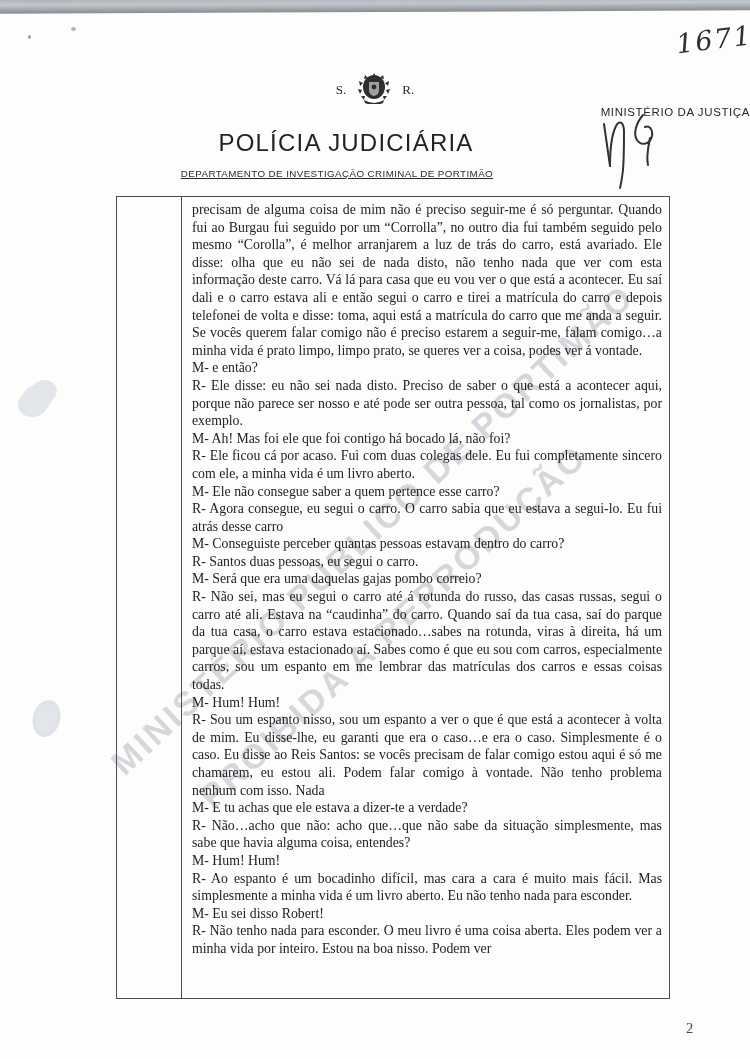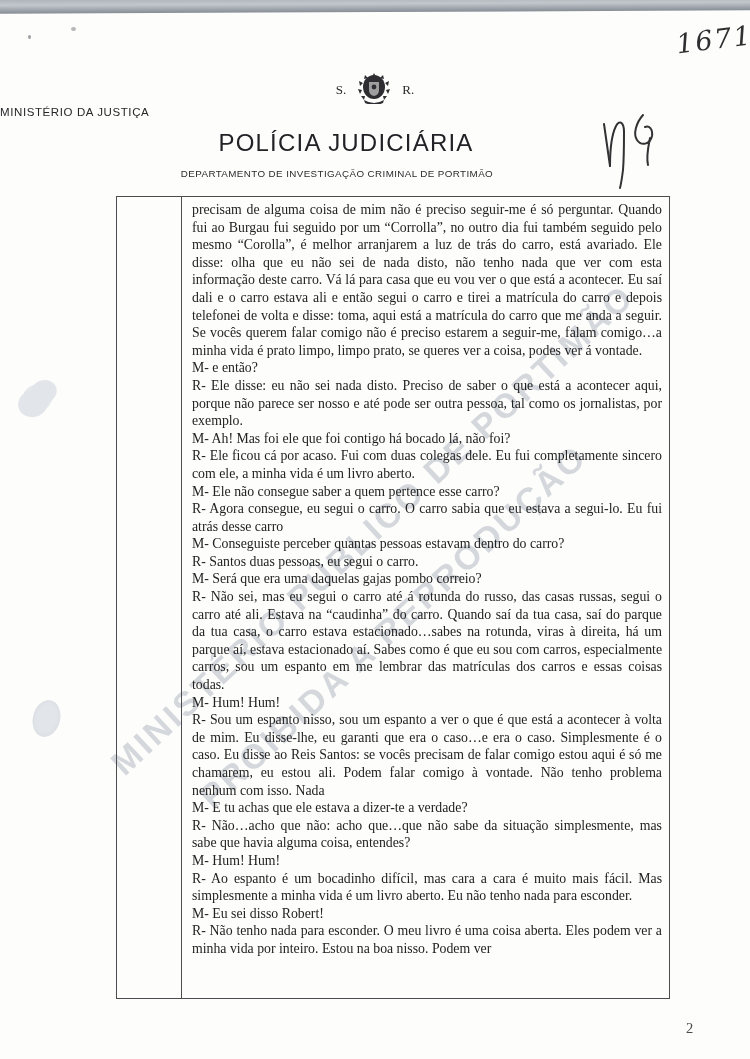--- a/index.html
+++ b/index.html
@@ -29,33 +29,33 @@
   }
   
   .scribble{position:absolute;left:597px;top:112px;}
   
   .crest-row{
     position:absolute;left:0;top:72px;width:750px;display:flex;
     align-items:center;justify-content:center;gap:9px;
     font-size:13px;color:#2b2b2b;
   }
   .ministry{
-    position:absolute;left:0;top:106px;width:750px;text-align:left;
+    position:absolute;left:0;top:106px;width:750px;text-align:right;
     font-family:"Liberation Sans",sans-serif;font-size:11.5px;
     letter-spacing:.6px;color:#27272a;
   }
   .agency{
     position:absolute;left:0;top:129px;width:692px;text-align:center;
     font-family:"Liberation Sans",sans-serif;font-size:24px;
     letter-spacing:1.2px;color:#222226;
   }
   .department{
     position:absolute;left:0;top:168px;width:674px;text-align:center;
     font-family:"Liberation Sans",sans-serif;font-size:9.8px;
-    letter-spacing:.4px;color:#2b2b2e;
+    letter-spacing:.4px;color:#2b2b2e;text-decoration:underline;
   }
   
   .wm{
     position:absolute;font-family:"Liberation Sans",sans-serif;
     color:rgba(168,174,184,.48);white-space:nowrap;z-index:1;
     font-size:34px;letter-spacing:3px;font-weight:bold;
   }
   .wm.l1{left:28px;top:524px;width:660px;text-align:center;transform:rotate(-43deg);}
   .wm.l2{left:142px;top:622px;width:470px;text-align:center;transform:rotate(-43deg);}
   

